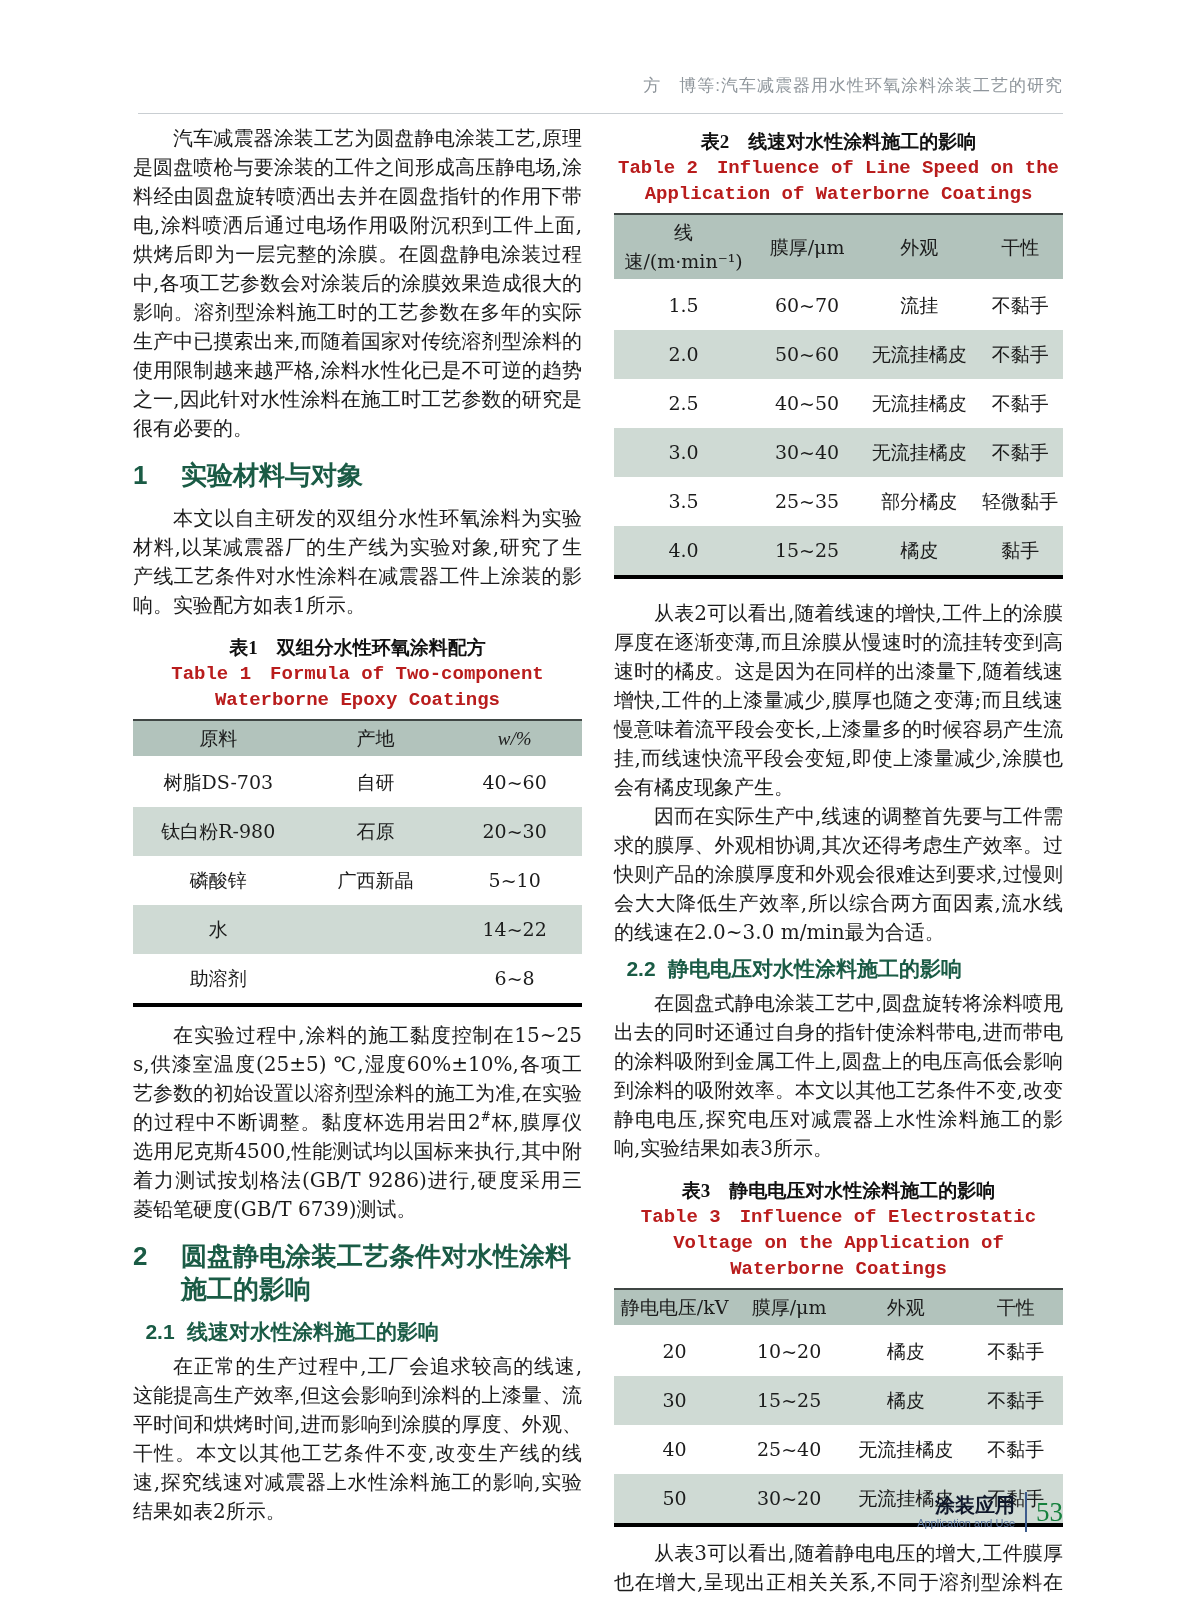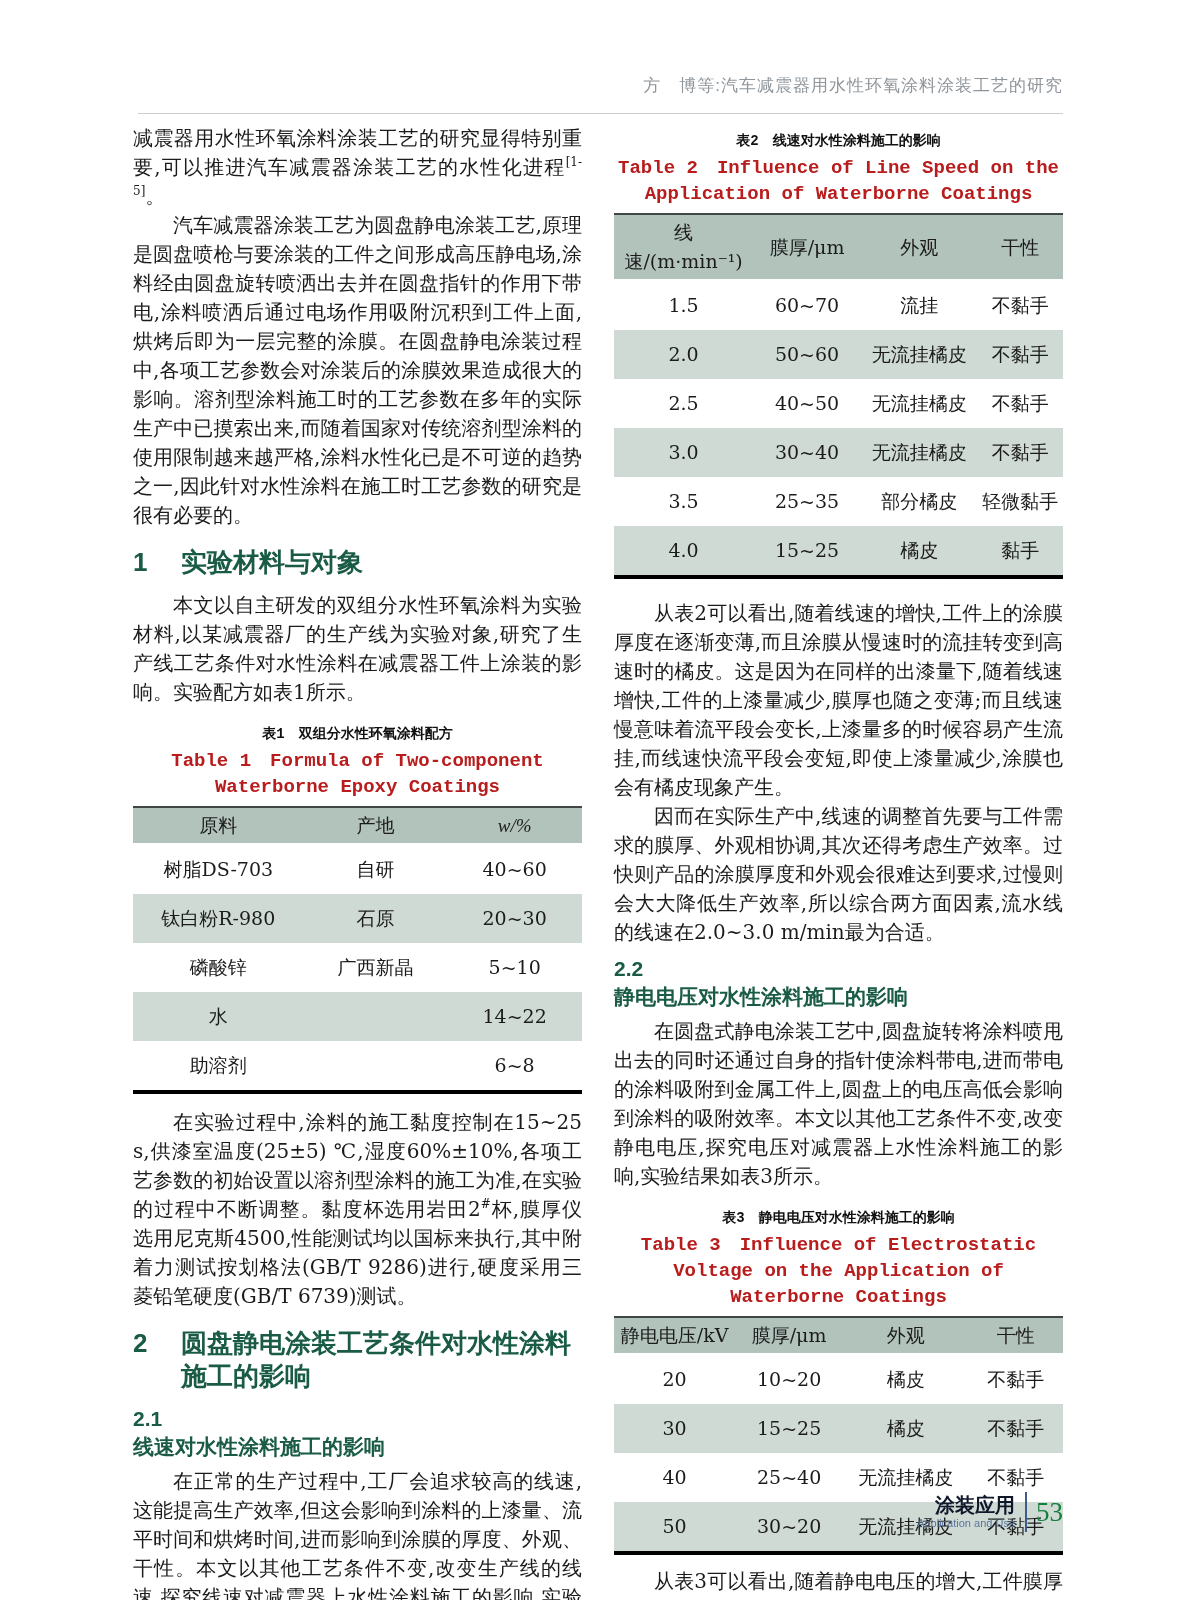--- a/index.html
+++ b/index.html
@@ -26,28 +26,28 @@
   
   .h1 {
     display:flex; margin:16px 0 12px;
     font-family:"Liberation Sans", sans-serif; font-weight:bold;
     font-size:26px; line-height:33px; color:#1a5b45; text-align:left;
   }
   .h1 .num { flex:none; width:48px; }
   .h2 {
     display:flex; margin:8px 0 6px;
     font-family:"Liberation Sans", sans-serif; font-weight:bold;
-    font-size:21px; line-height:28px; color:#1a5b45; text-align:left;flex-direction:column;
+    font-size:21px; line-height:28px; color:#1a5b45; text-align:center;
   }
   .h2 .num { flex:none; width:54px; }
   
   .tcap { margin:14px 0 6px; text-align:center; text-indent:0; }
   .tcap .zh {
-    display:block; font-family:Liberation Mono, monospace;
-    font-weight:bold; font-size:14px; line-height:27px; color:#111;
+    display:block; font-family:Liberation Serif, serif;
+    font-weight:bold; font-size:19px; line-height:27px; color:#111;
   }
   .tcap .en {
     display:block; font-family:Liberation Mono, monospace;
     font-weight:bold; font-size:19px; line-height:26px; color:#b91c1c;
   }
   
   table.data-table {
     width:100%; border-collapse:collapse; table-layout:fixed;
     border-top:2px solid #3f4644; border-bottom:4px solid #000000;
     font-family:"DejaVu Serif", serif; font-size:19px; margin:2px 0 6px;
@@ -82,21 +82,20 @@
 </head>
 <body>
 
 <div class="page">
 
   <div class="running-header">
     <span>方　博等:汽车减震器用水性环氧涂料涂装工艺的研究</span>
   </div>
 
   <div class="col col-left">
-    <p class="para noindent"><span>减震器用水性环氧涂料涂装工艺的研究显得特别重要,可以推进汽车减震器涂装工艺的水性化进程</span><sup class="ref">[1-5]</sup><span>。</span></p>
     <p class="para">汽车减震器涂装工艺为圆盘静电涂装工艺,原理是圆盘喷枪与要涂装的工件之间形成高压静电场,涂料经由圆盘旋转喷洒出去并在圆盘指针的作用下带电,涂料喷洒后通过电场作用吸附沉积到工件上面,烘烤后即为一层完整的涂膜。在圆盘静电涂装过程中,各项工艺参数会对涂装后的涂膜效果造成很大的影响。溶剂型涂料施工时的工艺参数在多年的实际生产中已摸索出来,而随着国家对传统溶剂型涂料的使用限制越来越严格,涂料水性化已是不可逆的趋势之一,因此针对水性涂料在施工时工艺参数的研究是很有必要的。</p>
 
     <div class="h1">
       <span class="num">1</span>
       <span class="ttl">实验材料与对象</span>
     </div>
 
     <p class="para">本文以自主研发的双组分水性环氧涂料为实验材料,以某减震器厂的生产线为实验对象,研究了生产线工艺条件对水性涂料在减震器工件上涂装的影响。实验配方如表1所示。</p>
 
     <div class="tcap">

